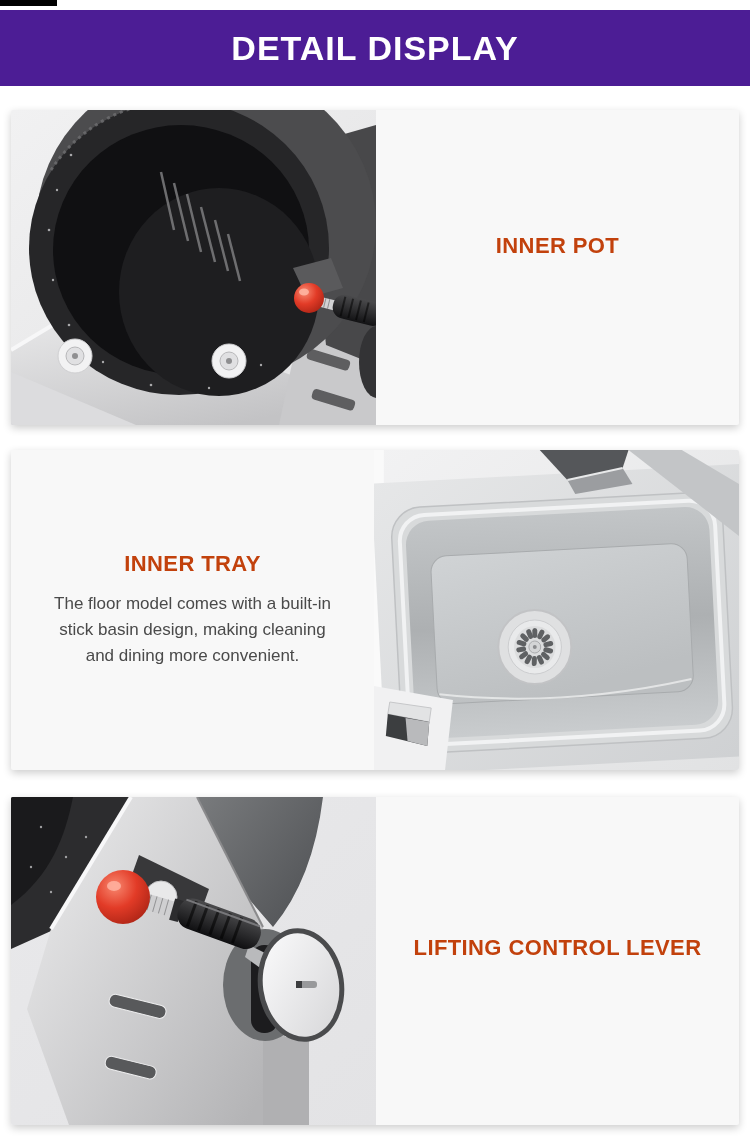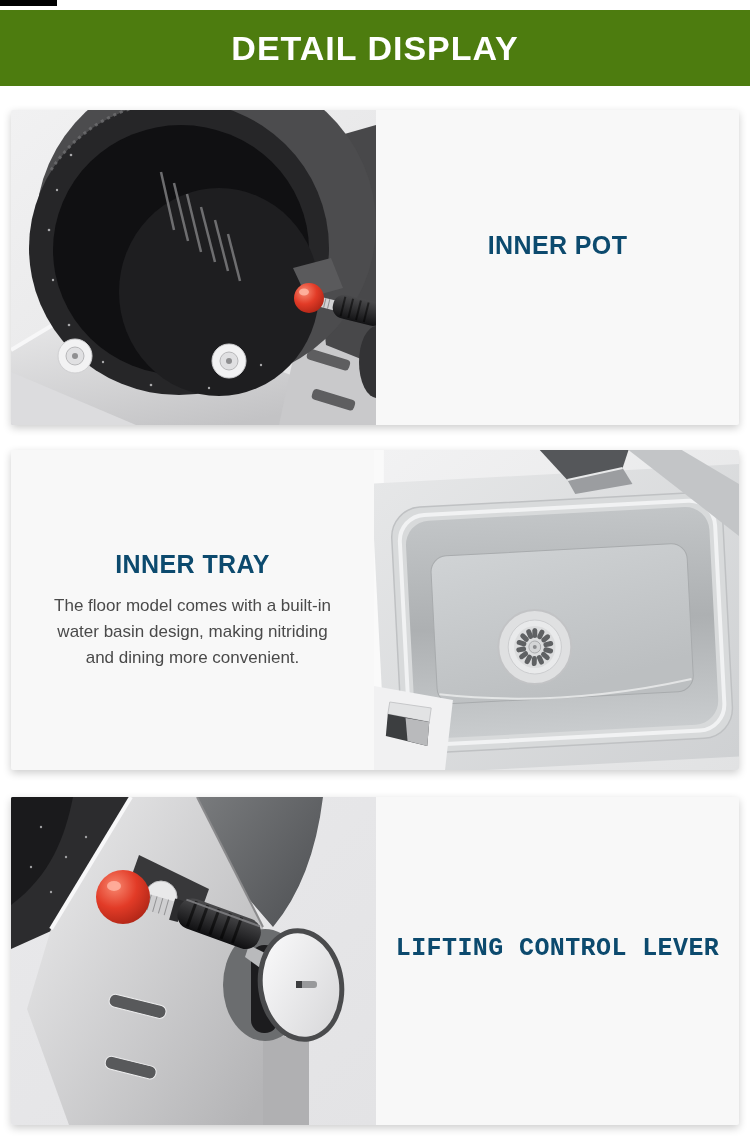--- a/index.html
+++ b/index.html
@@ -10,54 +10,54 @@
     font-family: "Liberation Sans", sans-serif;
     overflow: hidden;
     position: relative;
   }
   .top-notch {
     position: absolute; top: 0; left: 0;
     width: 57px; height: 6px; background: #000;
   }
   .header-bar {
     margin-top: 10px; height: 76px; width: 750px;
-    background: #4d7c0f;
+    background: #4c1d95;
     display: flex; align-items: center; justify-content: center;
   }
   .header-bar h1 {
     margin: 0; color: #ffffff;
     font-size: 34px; font-weight: bold; letter-spacing: 1px;
   }
   main { padding: 0 11px; }
   .card {
     display: flex;
     background: #f8f8f8;
     box-shadow: 0 3px 8px rgba(0,0,0,0.20);
     border-radius: 2px;
     overflow: hidden;
   }
   .card.flip { flex-direction: row-reverse; }
   #card-inner-pot   { margin-top: 24px; height: 315px; }
   #card-water-tray  { margin-top: 25px; height: 320px; }
-  #card-lever       { margin-top: 27px; height: 328px; font-family: Liberation Mono, monospace; }
+  #card-lever       { margin-top: 27px; height: 328px; }
   .photo { width: 365px; flex: none; position: relative; overflow: hidden; }
   .photo svg { display: block; width: 100%; height: 100%; }
   .copy {
     flex: 1;
     display: flex; flex-direction: column;
     align-items: center; justify-content: center;
     text-align: center;
     padding: 0 10px;
   }
   #card-inner-pot .copy { padding-bottom: 30px; }
   #card-lever .copy { padding-bottom: 12px; }
   .copy h2 {
     margin: 0 0 14px 0;
-    font-size: 25px; font-weight: bold;
-    color: #0c4a6e; letter-spacing: 0.4px;
+    font-size: 22px; font-weight: bold;
+    color: #c2410c; letter-spacing: 0.4px;
   }
   .copy p {
     margin: 0;
     font-size: 17px; line-height: 26px;
     color: #4a4a4a;
     white-space: pre-line;
   }
 </style>
 </head>
 <body>
@@ -240,21 +240,21 @@
           <polygon points="0,236 80,250 72,320 0,320" fill="#f1f1f2"></polygon>
           <polygon points="16,252 58,258 56,272 14,264" fill="#e2e3e4" stroke="#c6c7c9"></polygon>
           <polygon points="14,264 56,272 54,296 12,286" fill="#3c3e40"></polygon>
           <polygon points="32,268 56,272 54,296 34,291" fill="#b9babc"></polygon>
         </g>
       </svg>
     </div>
     <div class="copy">
       <h2>INNER TRAY</h2>
       <p>The floor model comes with a built-in
-water basin design, making nitriding
+stick basin design, making cleaning
 and dining more convenient.</p>
     </div>
   </section>
 
   <section class="card" id="card-lever">
     <div class="photo">
       <svg viewBox="0 0 365 328" preserveAspectRatio="none">
         <defs>
           <linearGradient id="p3bg" x1="0" y1="0" x2="1" y2="1">
             <stop offset="0" stop-color="#e9e9eb"></stop>

